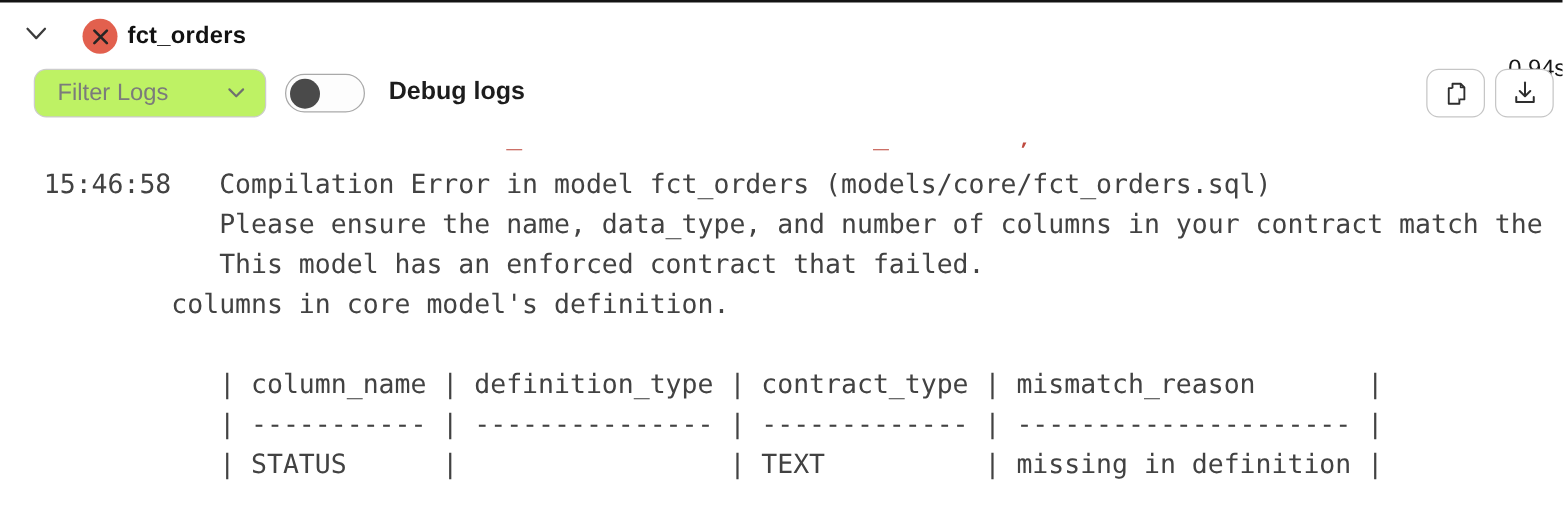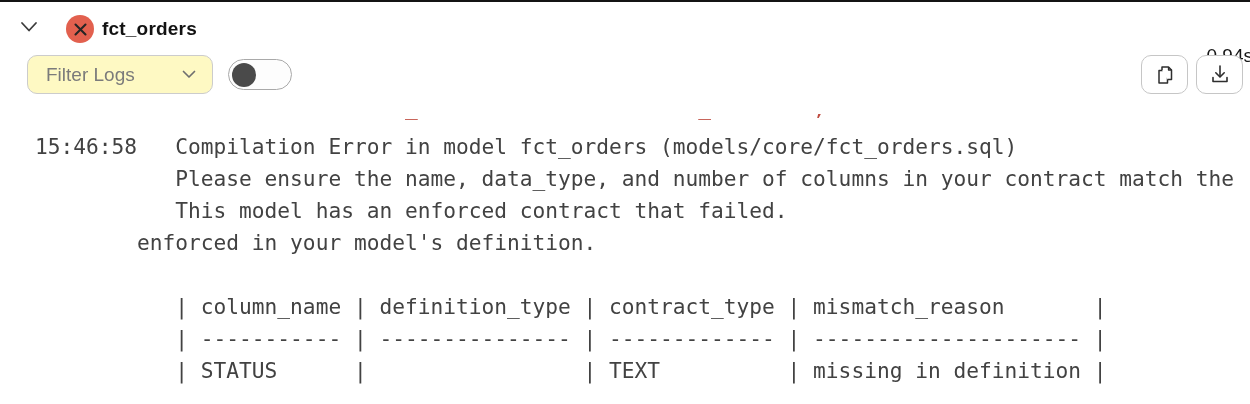--- a/index.html
+++ b/index.html
@@ -10,21 +10,21 @@
   .header-row { position: absolute; top: 2px; left: 12px; width: 1250px; height: 48px; }
   .collapse-chevron { position: absolute; left: 8px; top: 16px; width: 20px; height: 14px; cursor: pointer; background: none; border: none; }
   .error-badge { position: absolute; left: 54px; top: 11px; width: 28px; height: 28px; border-radius: 50%;
                  display: flex; align-items: center; justify-content: center; }
   .model-title { position: absolute; left: 90px; top: 14px; font-size: 19px; font-weight: 700; color: #121212; letter-spacing: .2px; }
   .duration { position: absolute; right: 9px; top: 15px; font-size: 19px; color: #161616; margin-top: 26px; }
 
   
   .toolbar-row { position: absolute; top: 52px; left: 0; width: 1250px; height: 42px; }
   .filter-btn { position: absolute; left: 27px; top: 1px; width: 186px; height: 39px;
-                border: 1.5px solid #cccccc; border-radius: 10px; background: #fef9c3;
+                border: 1.5px solid #cccccc; border-radius: 10px; background: #bef264;
                 display: flex; align-items: center; justify-content: space-between;
                 padding: 0 16px 0 18px; cursor: pointer; }
   .filter-btn span { font-size: 19px; color: #7b7b7b; }
   .toggle { position: absolute; left: 228px; top: 5px; width: 64px; height: 31px;
             border: 1.5px solid #a9a9a9; border-radius: 16px; background: #fdfdfd; cursor: pointer; }
   .toggle-knob { position: absolute; left: 3px; top: 2.5px; width: 24px; height: 24px; border-radius: 50%; background: #4a4a4a; }
   .debug-label { position: absolute; left: 311px; top: 8px; font-size: 20px; font-weight: 600; color: #1d1d1d; }
   .icon-btn { position: absolute; top: 1px; width: 47px; height: 39px; border: 1.5px solid #c6c6c6;
               border-radius: 10px; background: #ffffff; display: flex; align-items: center; justify-content: center; cursor: pointer; }
   .icon-btn.copy { right: 62px; }
@@ -61,20 +61,21 @@
   <button class="filter-btn">
     <span>Filter Logs</span>
     <svg width="14" height="9" viewBox="0 0 14 9">
       <path d="M1.5 1.5 L7 7 L12.5 1.5" fill="none" stroke="#6f6f6f" stroke-width="1.7" stroke-linecap="round" stroke-linejoin="round"></path>
     </svg>
   </button>
 
   <div class="toggle" role="switch" aria-checked="false">
     <div class="toggle-knob"></div>
   </div>
+  <span class="debug-label">Debug logs</span>
 
   <button class="icon-btn copy" aria-label="copy logs">
     <svg width="20" height="22" viewBox="0 0 20 22">
       <path d="M4 6.5 H12.5 V19 H4 Z" fill="none" stroke="#2e2e2e" stroke-width="1.5" stroke-linejoin="round"></path>
       <path d="M7 6.5 V3 H13.5 L16.5 6 V15.5 H12.5" fill="#ffffff" stroke="#2e2e2e" stroke-width="1.5" stroke-linejoin="round"></path>
       <path d="M13.5 3 V6 H16.5" fill="none" stroke="#2e2e2e" stroke-width="1.3" stroke-linejoin="round"></path>
     </svg>
   </button>
   <button class="icon-btn download" aria-label="download logs">
     <svg width="20" height="21" viewBox="0 0 20 21">
@@ -84,19 +85,19 @@
     </svg>
   </button>
 </div>
 
 <div class="log-viewport">
   <div class="clipped-line">                             _                      _        ,</div>
   <div class="log-body">
     <div class="log-line">15:46:58   Compilation Error in model fct_orders (models/core/fct_orders.sql)</div>
     <div class="log-line">           Please ensure the name, data_type, and number of columns in your contract match the</div>
     <div class="log-line">           This model has an enforced contract that failed.</div>
-    <div class="log-line">        enforced in your model's definition.</div>
+    <div class="log-line">        columns in core model's definition.</div>
     <div class="log-line">&nbsp;</div>
     <div class="log-line">           | column_name | definition_type | contract_type | mismatch_reason       |</div>
     <div class="log-line">           | ----------- | --------------- | ------------- | --------------------- |</div>
     <div class="log-line">           | STATUS      |                 | TEXT          | missing in definition |</div>
   </div>
 </div>
 
 </body></html>

